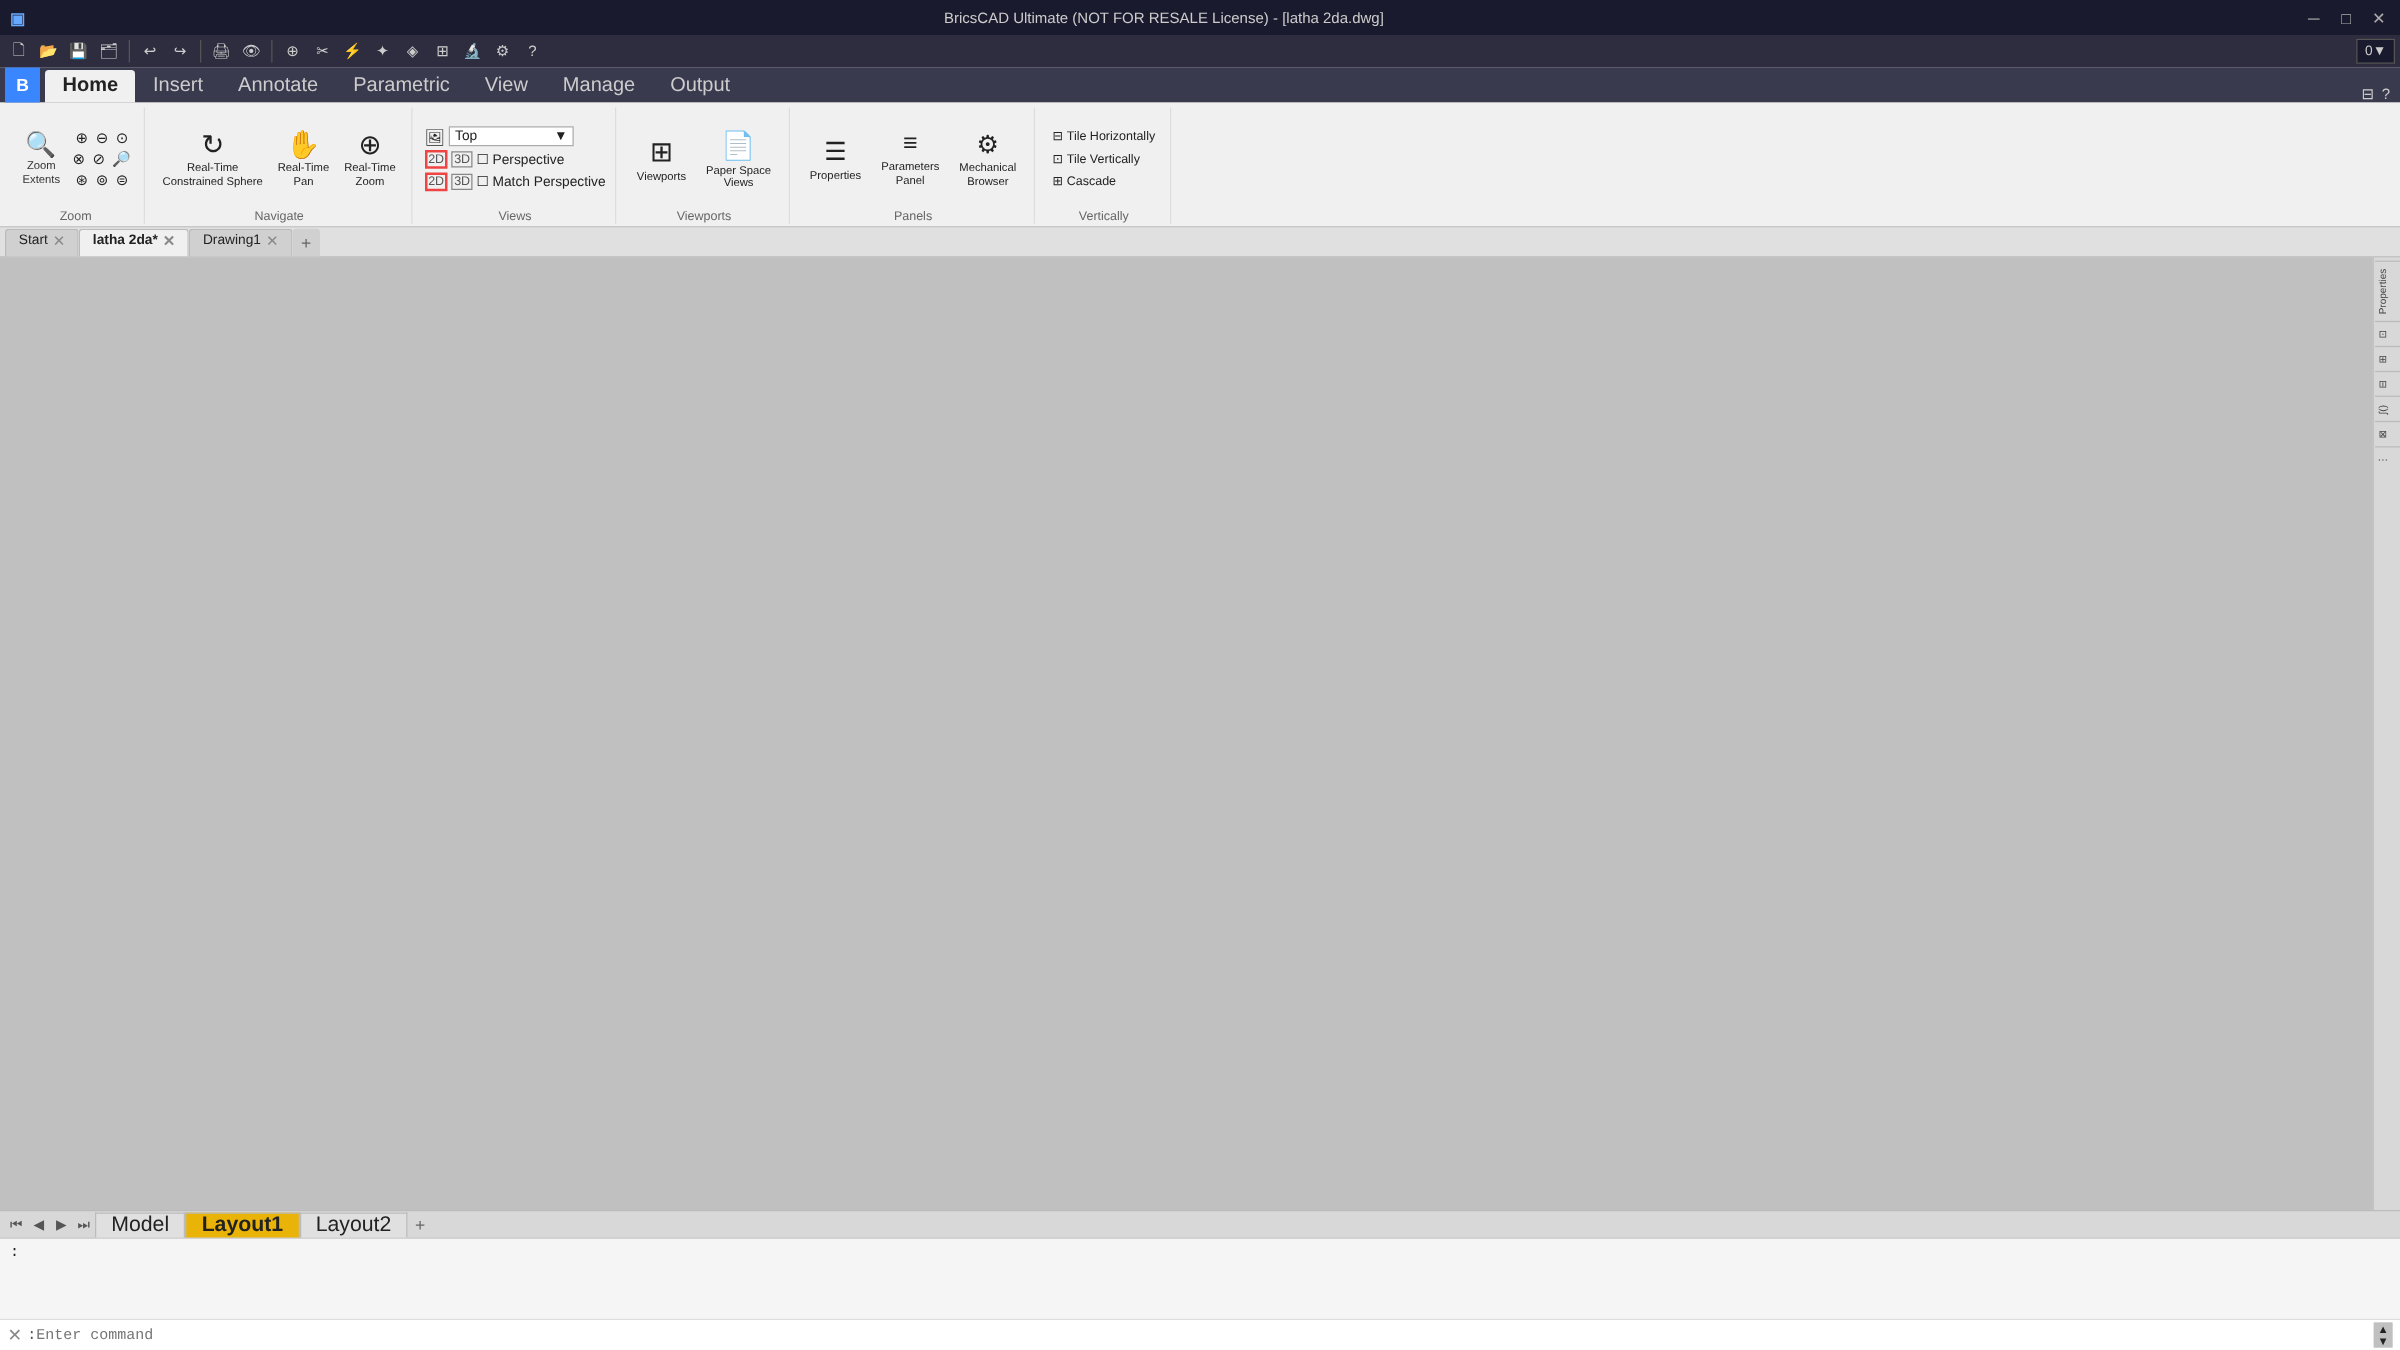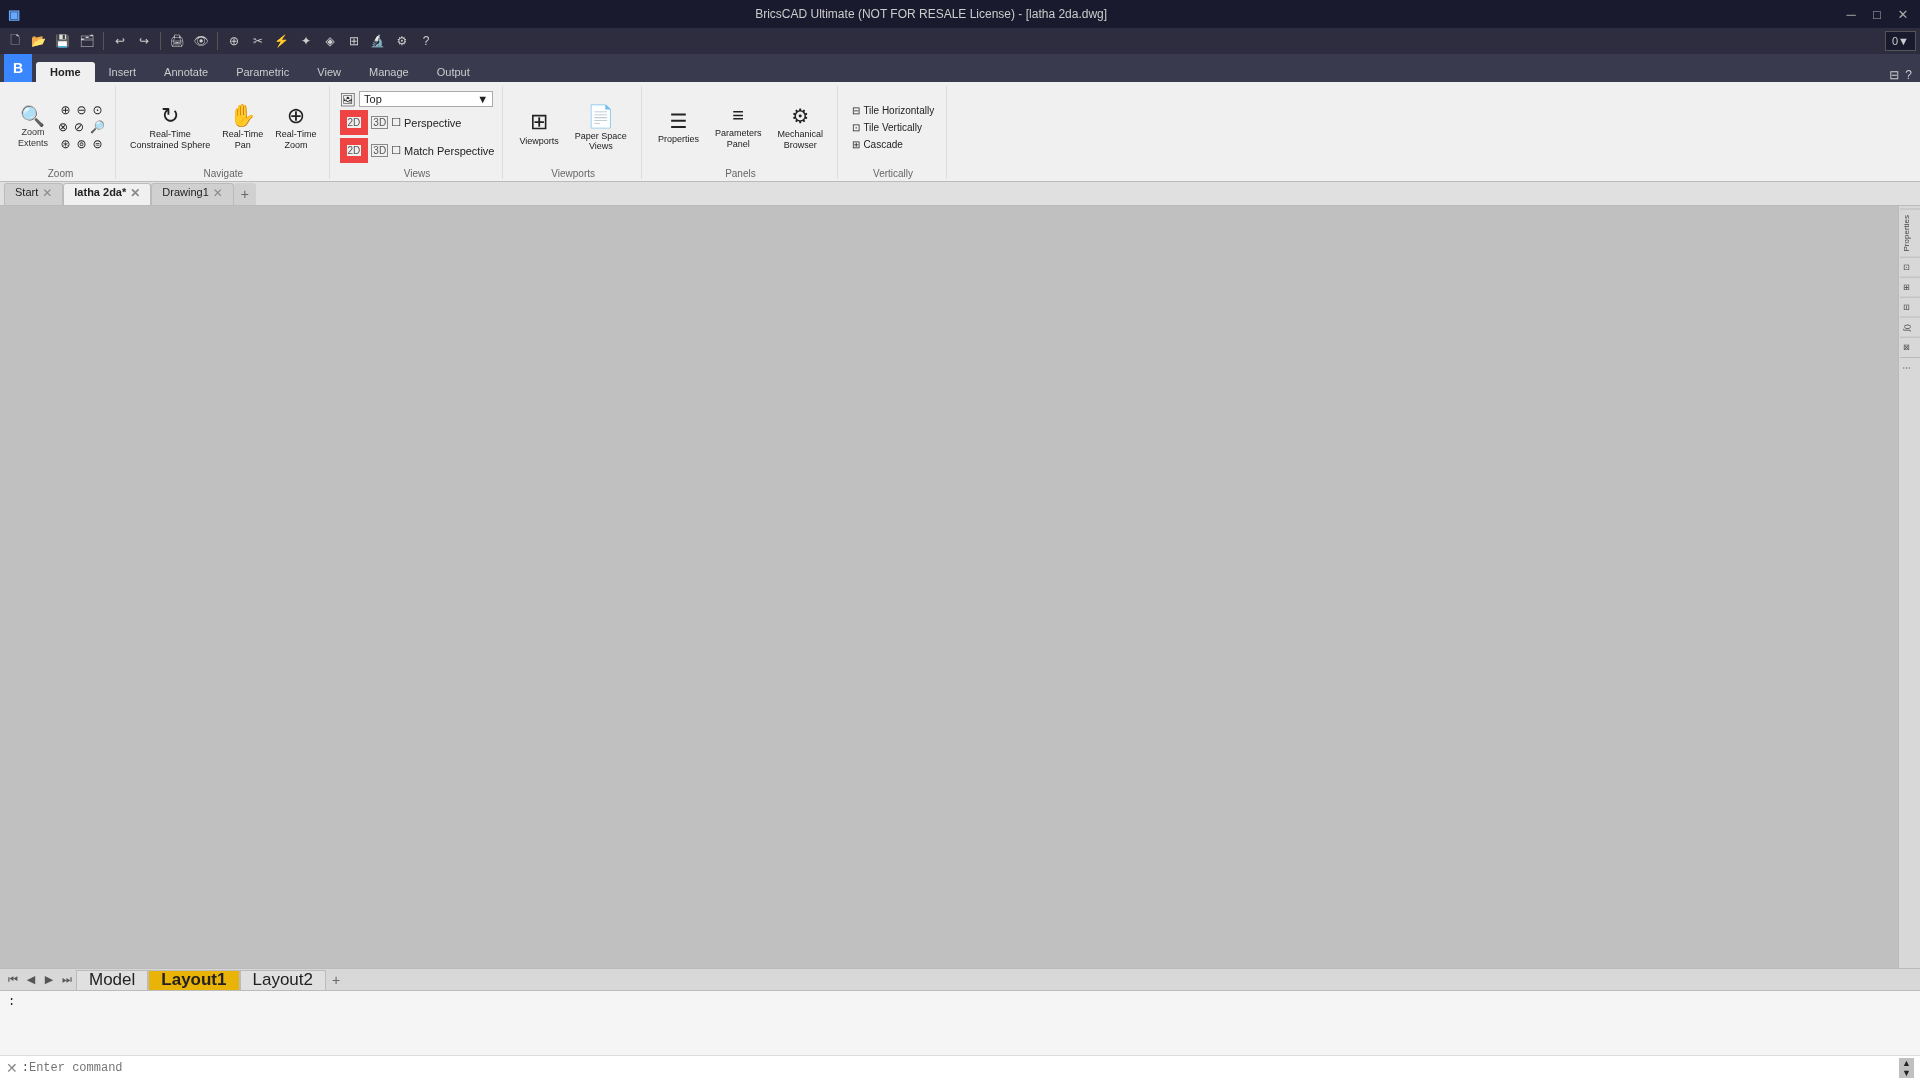--- a/index.html
+++ b/index.html
@@ -49,21 +49,21 @@
       height: 28px;
       background: #3a3a4f;
       display: flex;
       align-items: flex-end;
       padding-left: 4px;
     }
     .ribbon-tab {
       padding: 4px 14px 4px;
       cursor: pointer;
       color: #ccc;
-      font-size: 11px;
+      font-size: 16px;
       border-radius: 3px 3px 0 0;
     }
     .ribbon-tab.active { background: #f0f0f0; color: #222; font-weight: 600; }
     .app-icon {
       width: 28px; height: 28px; background: #3a86ff;
       display: flex; align-items: center; justify-content: center;
       color: white; font-weight: bold; font-size: 14px; margin-right: 4px;
     }
 
     
@@ -114,21 +114,21 @@
     
     .views-dropdown {
       display: flex;
       align-items: center;
       background: white;
       border: 1px solid #aaa;
       padding: 1px 4px;
       cursor: pointer;
       font-size: 11px;
       gap: 2px;
-      width: 134px;
+      width: 100px;
       justify-content: space-between;
     }
 
     
     .vp-btn { display: flex; flex-direction: column; align-items: center; gap: 1px; cursor: pointer; padding: 2px 6px; border-radius: 3px; }
     .vp-btn .vp-icon { font-size: 22px; }
     .vp-btn .vp-label { font-size: 9px; text-align: center; }
 
     
     .panel-btn { display: flex; flex-direction: column; align-items: center; gap: 1px; cursor: pointer; padding: 2px 6px; border-radius: 3px; min-width: 40px; }
@@ -266,21 +266,21 @@
       height: 100%;
       background: #d0d0d0;
       display: flex;
       flex-direction: column;
       align-items: center;
     }
     .scroll-track { flex: 1; width: 15px; background: #d8d8d8; position: relative; }
     .scroll-thumb { position: absolute; top: 5%; width: 100%; height: 15%; background: #a0a0a0; cursor: pointer; }
 
     
-    .icon-2d { font-size: 10px; border: 7px solid #ef4444; padding: 0 1px; color: #555; }
+    .icon-2d { font-size: 10px; border: 2px solid #ef4444; padding: 0 1px; color: #555; }
     .icon-3d { font-size: 10px; border: 1px solid #888; padding: 0 1px; color: #555; }
 
     
     .nav-group-content { display: flex; gap: 4px; align-items: center; }
     .nav-btn-large { display: flex; flex-direction: column; align-items: center; cursor: pointer; padding: 2px 4px; border-radius: 3px; }
     .nav-btn-large .nb-icon { font-size: 22px; }
     .nav-btn-large .nb-label { font-size: 9px; text-align: center; line-height: 1.2; }
 
     
     .zoom-group { display: flex; flex-direction: column; gap: 1px; align-items: center; }

